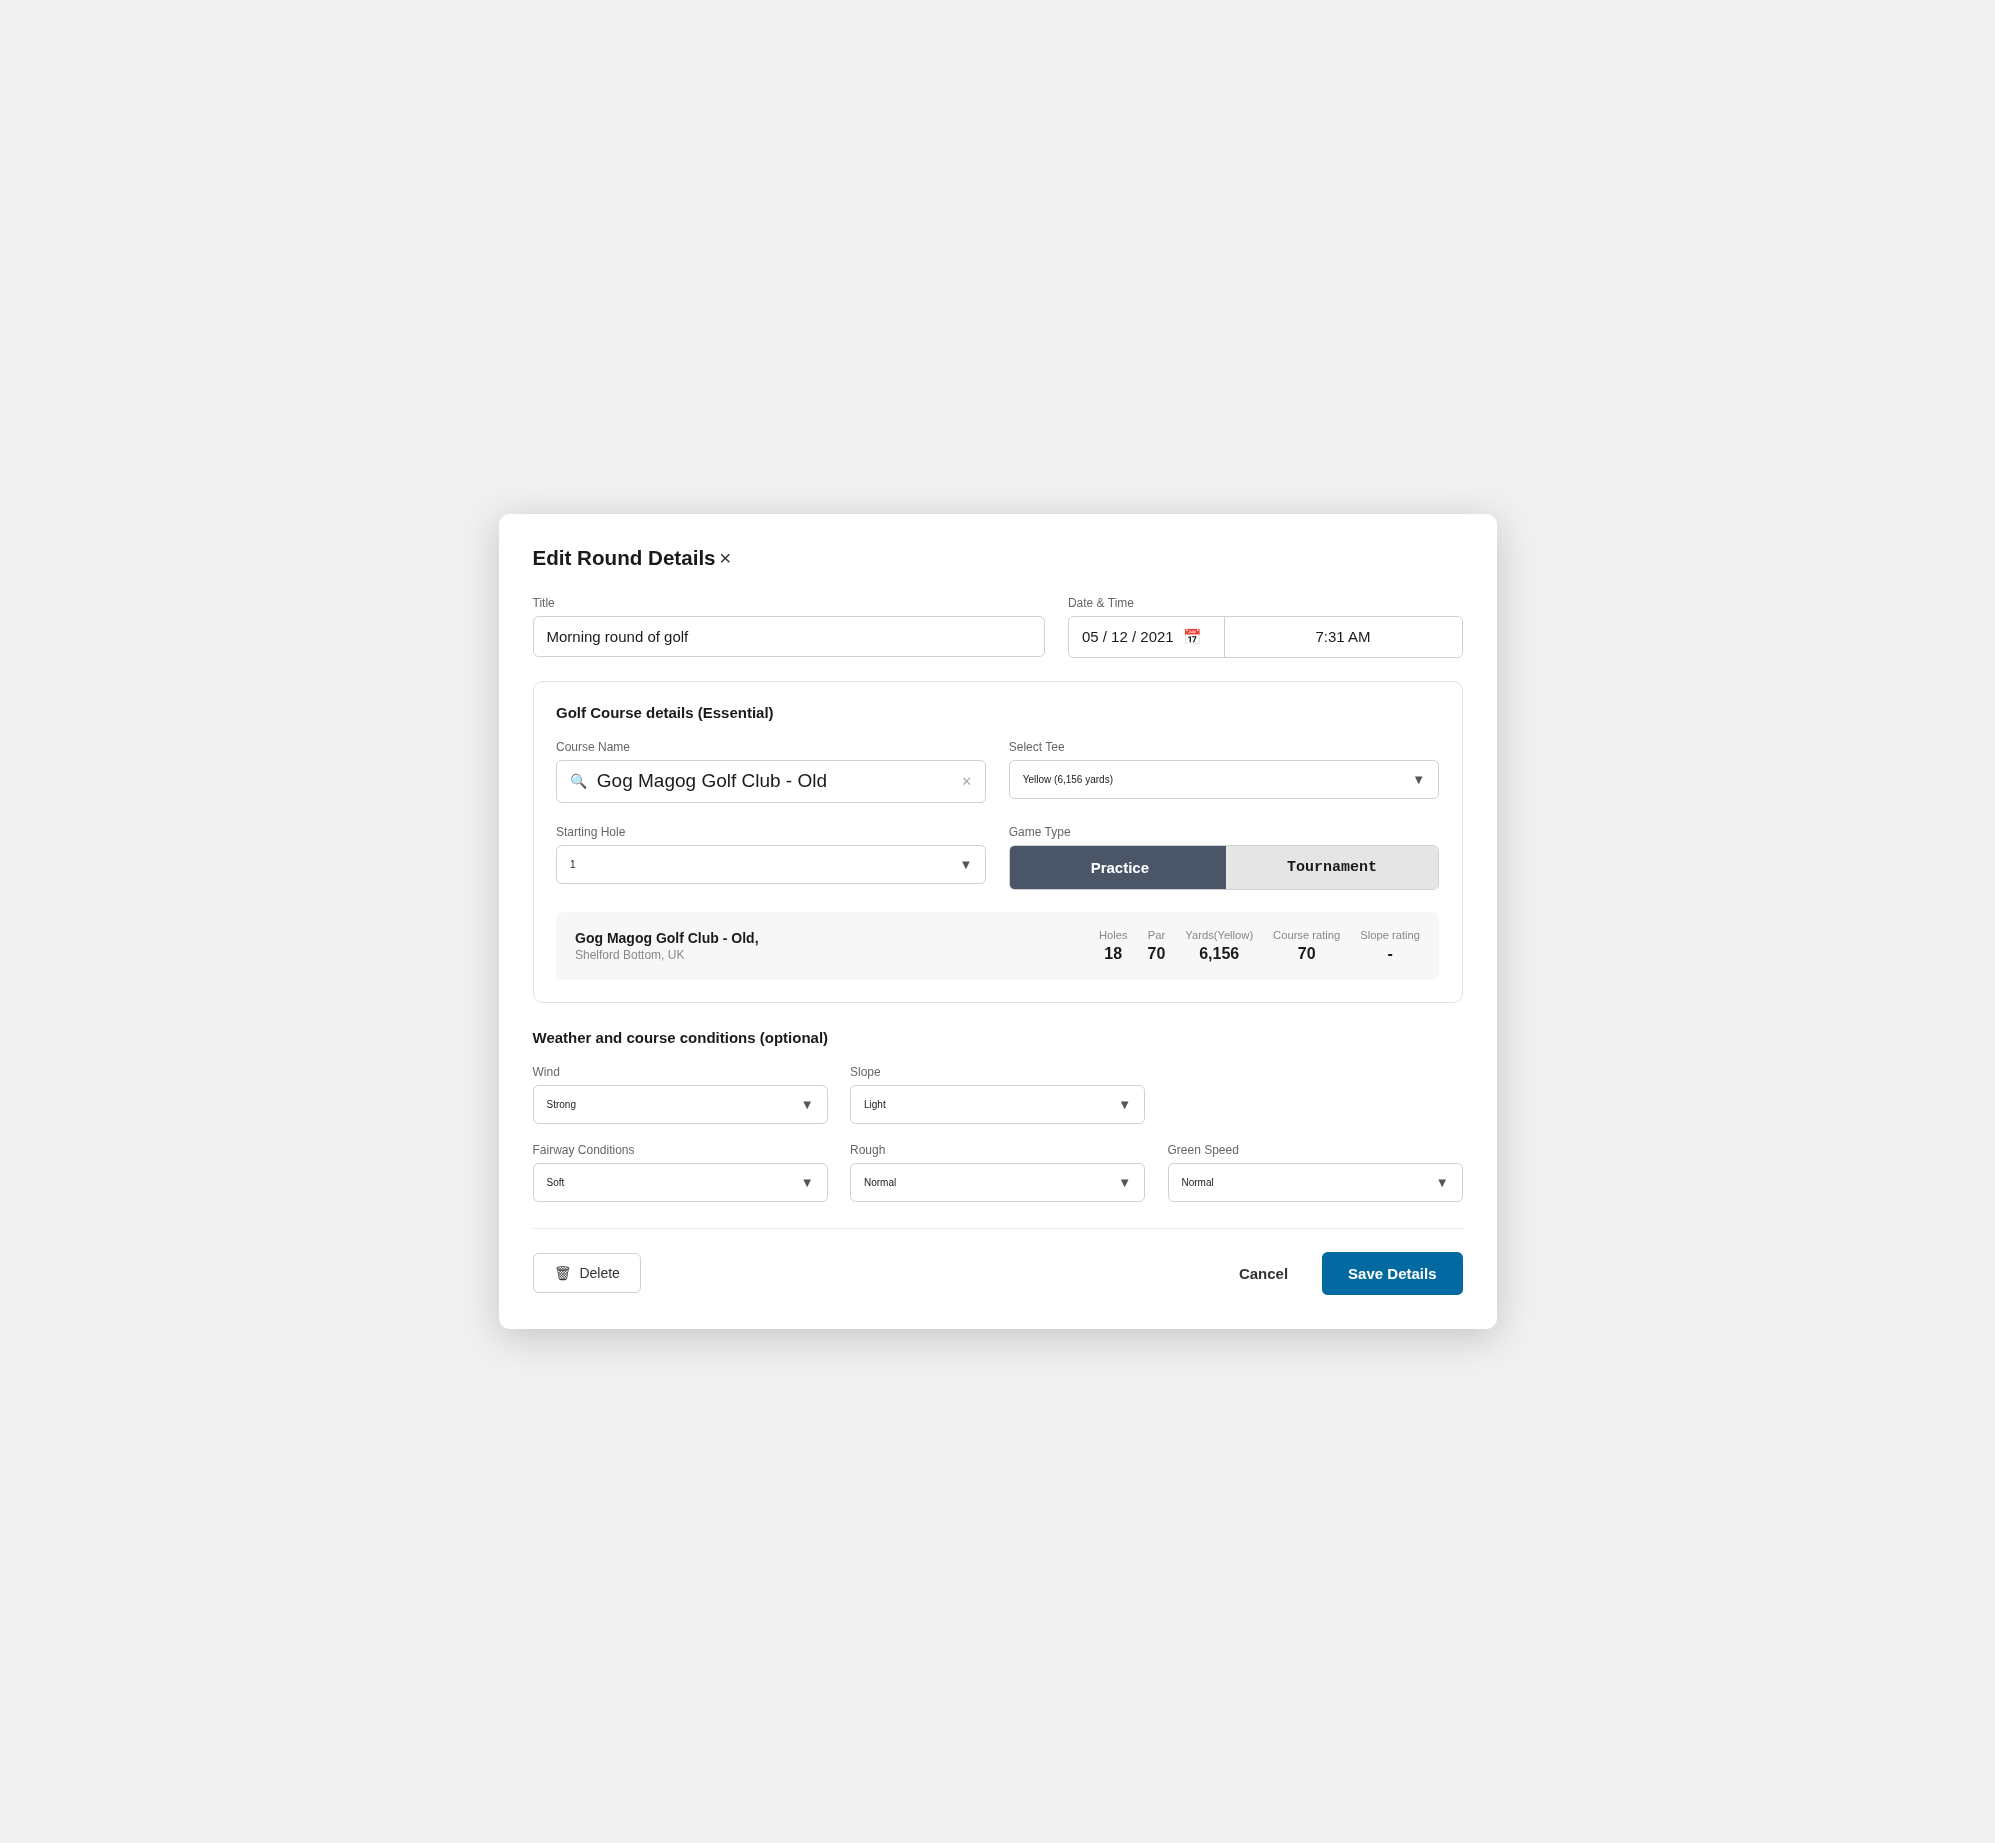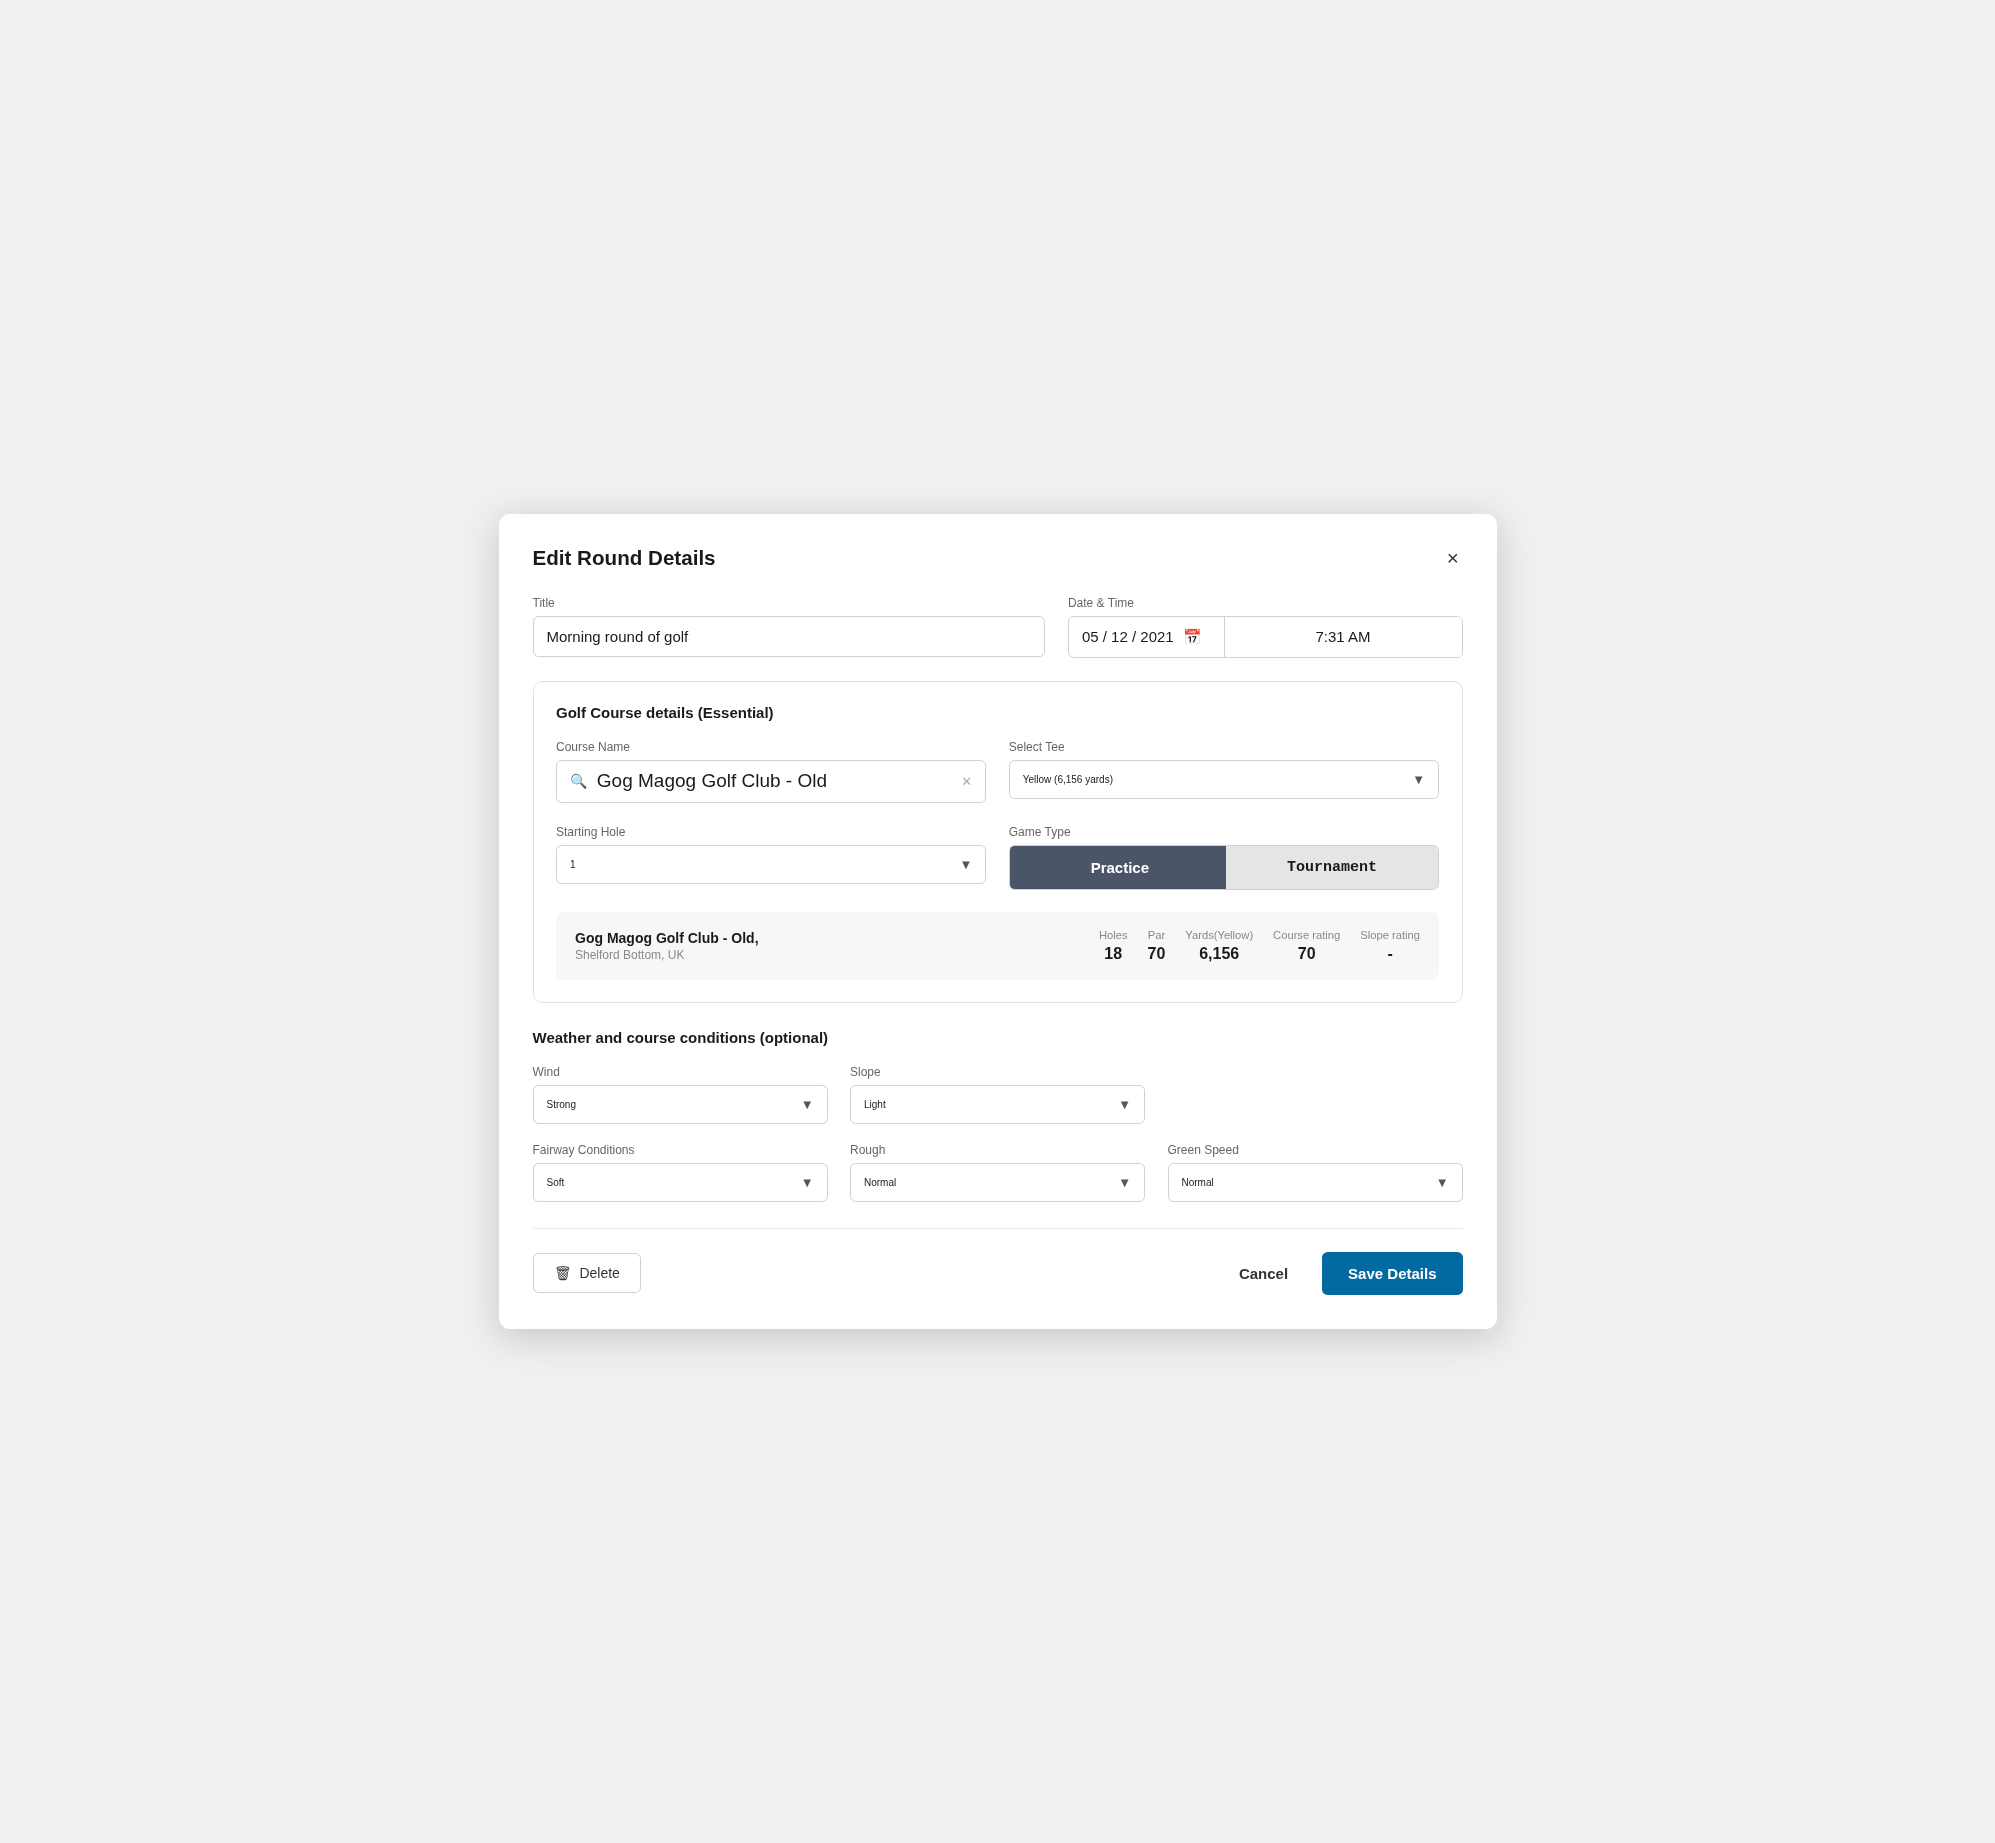--- a/index.html
+++ b/index.html
@@ -14,21 +14,20 @@
     .modal {
       background: #fff;
       border-radius: 11.2px;
       width: 998px;
       padding: 30px 34px 34px;
       box-shadow: 0 7.5px 37px rgba(0,0,0,0.18);
       position: relative;
     }
     .modal-header {
       display: flex;
-      justify-content: space-between;
       align-items: center;
       margin-bottom: 24px;
     }
     .modal-title {
       font-size: 20.6px;
       font-weight: 700;
       color: #1a1a1a;
     }
     .close-btn {
       background: none;

